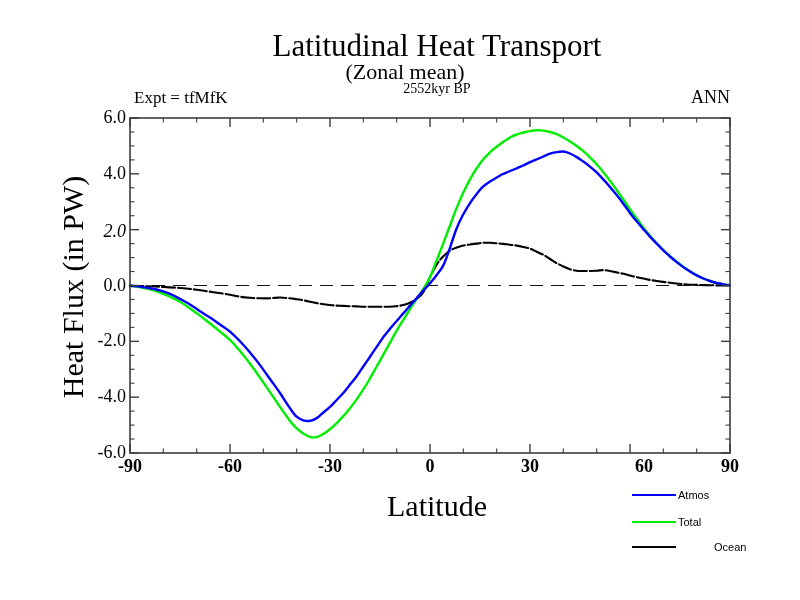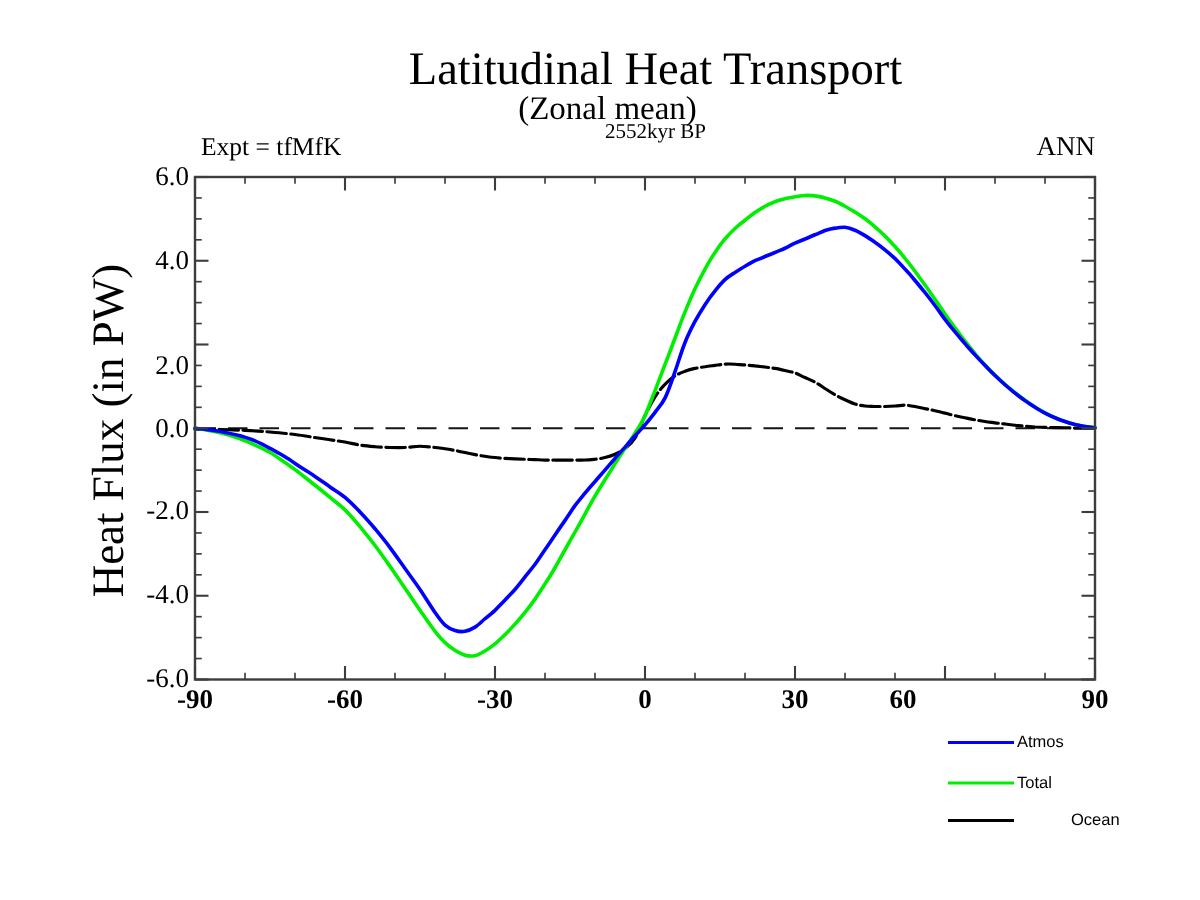--- a/index.html
+++ b/index.html
@@ -125,33 +125,34 @@
       <line x1="130" y1="118" x2="139" y2="118" stroke="#3d3d3d" stroke-width="1.4"></line>
       <line x1="730" y1="118" x2="721" y2="118" stroke="#3d3d3d" stroke-width="1.4"></line>
     </svg>
 
   <div class="hdr title">Latitudinal Heat Transport</div>
   <div class="hdr subtitle">(Zonal mean)</div>
   <div class="hdr date-label">2552kyr BP</div>
   <div class="hdr expt">Expt = tfMfK</div>
   <div class="hdr season">ANN</div>
 
+  <div class="hdr x-title">Latitude</div>
   <div class="hdr y-title">Heat Flux (in PW)</div>
 
   <div id="ticks" style="position:absolute;inset:0;">
       <span class="x-tick" style="left: 130px;">-90</span>
       <span class="x-tick" style="left: 230px;">-60</span>
       <span class="x-tick" style="left: 330px;">-30</span>
       <span class="x-tick" style="left: 430px;">0</span>
       <span class="x-tick" style="left: 530px;">30</span>
-      <span class="x-tick" style="left: 602px;">60</span>
+      <span class="x-tick" style="left: 644px;">60</span>
       <span class="x-tick" style="left: 730px;">90</span>
       <span class="y-tick" style="top: 107px;">6.0</span>
       <span class="y-tick" style="top: 162.833px;">4.0</span>
-      <span class="y-tick" style="top: 233px;">2.0</span>
+      <span class="y-tick" style="top: 221px; font-style: italic;">2.0</span>
       <span class="y-tick" style="top: 274.5px;">0.0</span>
       <span class="y-tick" style="top: 330.333px;">-2.0</span>
       <span class="y-tick" style="top: 386.167px;">-4.0</span>
       <span class="y-tick" style="top: 442px;">-6.0</span>
     </div>
 
   <div class="legend">
     <div class="legend-row">
       <span class="legend-line" style="background: rgb(0, 0, 255);"></span>
       <span class="legend-label">Atmos</span>

